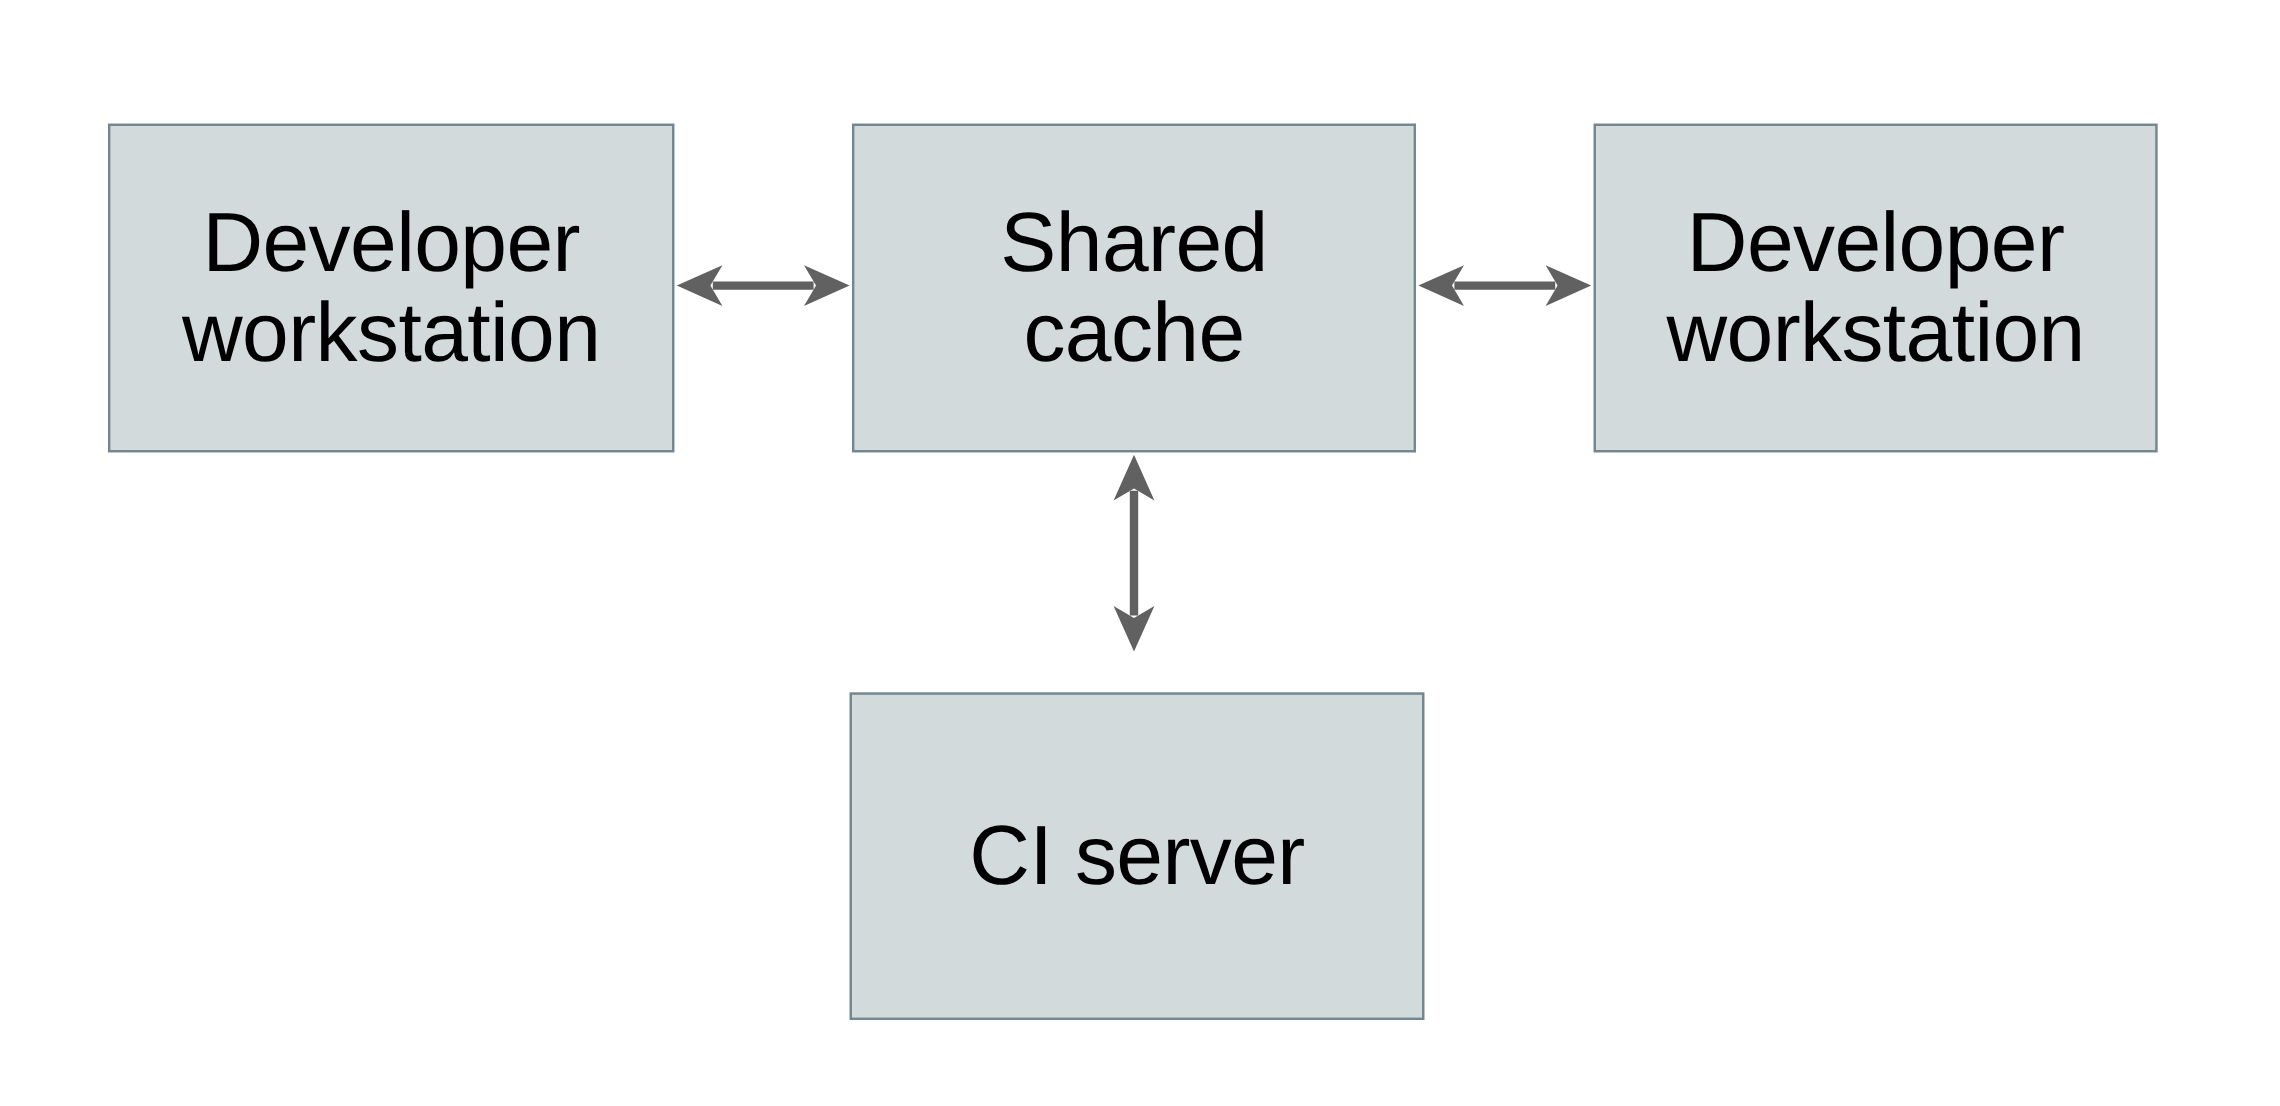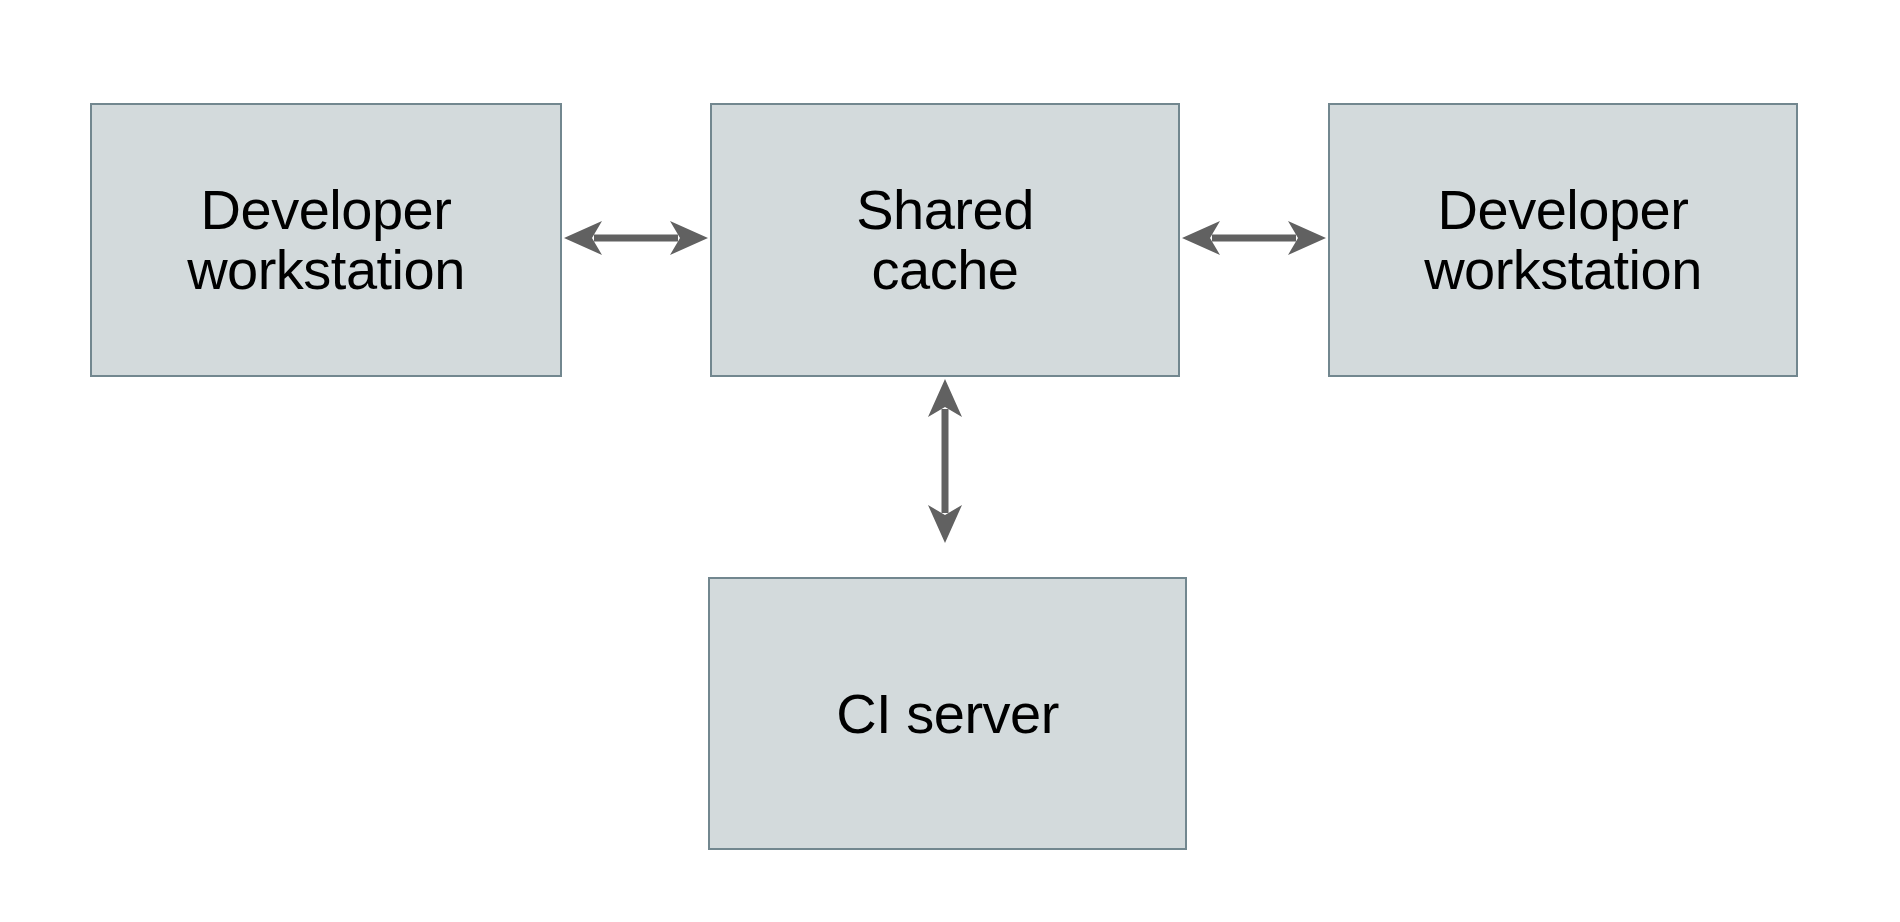--- a/index.html
+++ b/index.html
@@ -25,21 +25,21 @@
     position: absolute;
     background: var(--color-node-fill);
     border: 2px solid var(--color-node-border);
     display: flex;
     align-items: center;
     justify-content: center;
     text-align: center;
   }
   .node-label {
     color: var(--color-text);
-    font-size: 56px;
+    font-size: 70px;
     line-height: 1.07;
     white-space: pre-line;
     letter-spacing: -0.5px;
   }
   #node-dev-left   { left: 90px;   top: 103px; width: 472px; height: 274px; }
   #node-cache      { left: 710px;  top: 103px; width: 470px; height: 274px; }
   #node-dev-right  { left: 1328px; top: 103px; width: 470px; height: 274px; }
   #node-ci         { left: 708px;  top: 545px; width: 479px; height: 273px; margin-top: 32px; }
   .edge-svg { position: absolute; overflow: visible; }
   #edge-left  { left: 562px;  top: 218px; }

